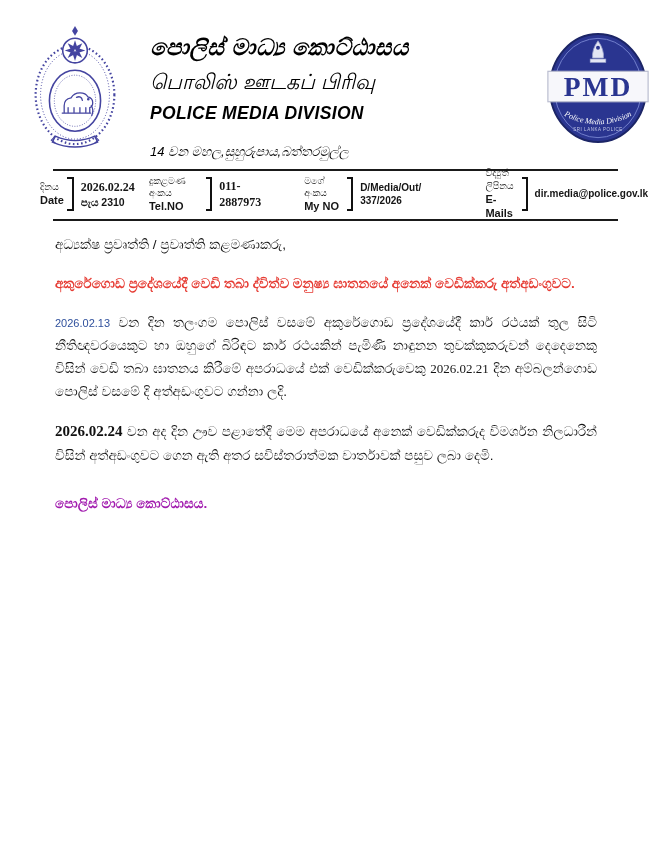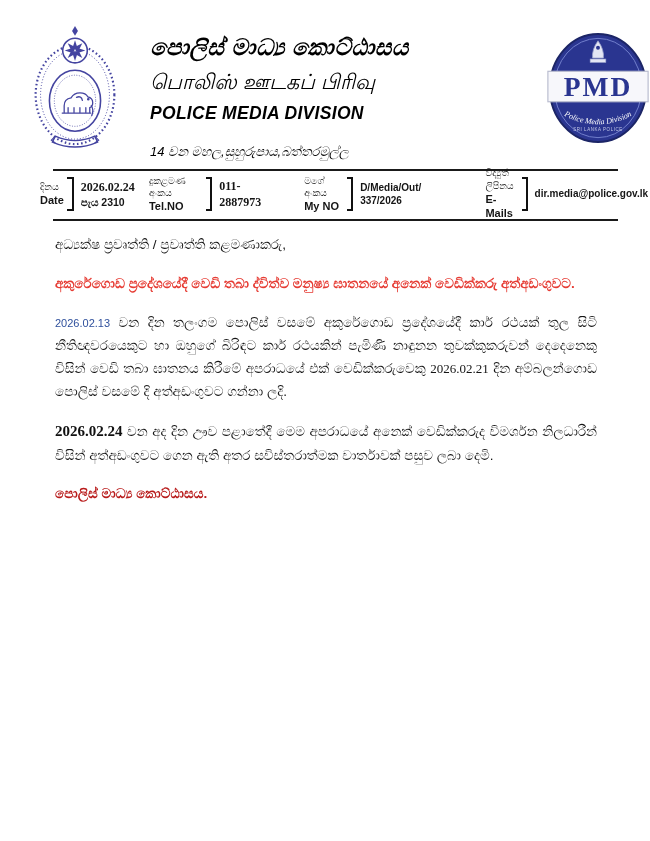--- a/index.html
+++ b/index.html
@@ -40,21 +40,21 @@
   .letter { padding:0 53px 0 55px; }
   .recipients { margin-top:13px; font-size:13.5px; line-height:1.6; color:#111; }
   .headline {
     margin-top:17px; font-size:13.5px; font-weight:bold; line-height:1.7;
     text-align:justify; color:var(--red,#e63c34);
   }
   .para { margin-top:15px; font-size:13.5px; line-height:1.72; text-align:justify; color:#141414; }
   .date-blue { font-family:Liberation Sans, sans-serif; font-size:11px; color:var(--blue,#2e4f9c); }
   .date-serif { font-family:"Liberation Serif","DejaVu Serif",serif; font-size:13px; color:#141414; }
   .date-serif-bold { font-family:"Liberation Serif","DejaVu Serif",serif; font-size:15px; font-weight:bold; color:#111; }
-  .signature { margin-top:18px; font-size:13.5px; font-weight:bold; color:#b91c1c; }
+  .signature { margin-top:28px; font-size:13.5px; font-weight:bold; color:#a21caf; }
 </style>
 </head>
 <body>
 
 <div class="page">
 
   <div class="header">
 
     <div class="crest-wrap">
       <svg width="88" height="124" viewBox="0 0 88 126">

